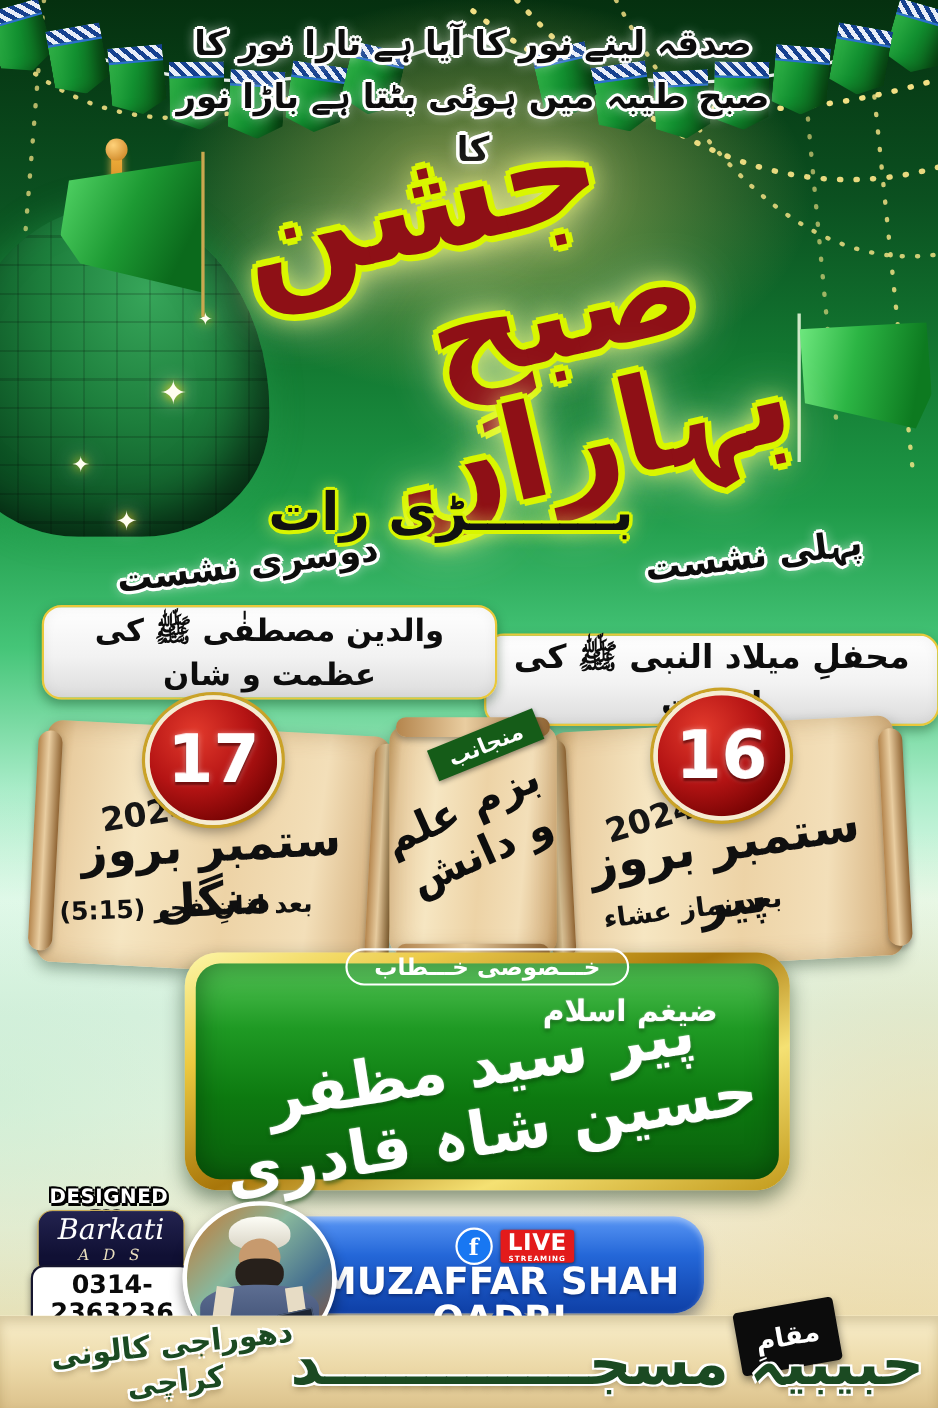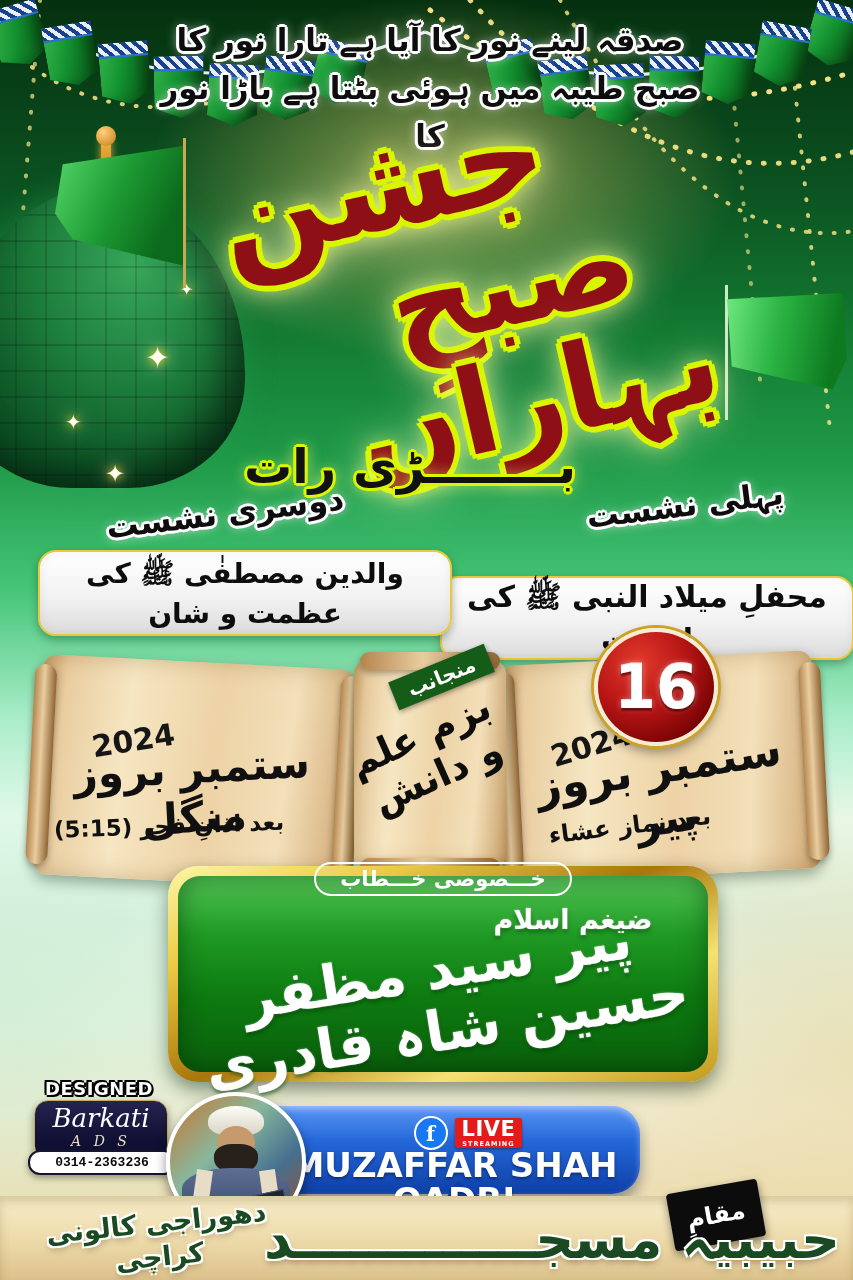--- a/index.html
+++ b/index.html
@@ -201,20 +201,23 @@
   </div>
 
   <div class="abs" style="left:38px;top:662px;width:312px;height:220px;transform:rotate(3deg);">
     <div class="scroll abs" style="left:0;top:0;width:100%;height:100%;"></div>
     <div class="curl" style="left:-8px;top:10px;height:200px;"></div>
     <div class="curl" style="right:-8px;top:6px;height:202px;"></div>
     <div class="abs scroll-year" style="left:52px;top:64px;transform:rotate(-12deg);">2024</div>
     <div class="abs rtl scroll-line" style="left:0;top:82px;width:100%;text-align:center;font-size:42px;transform:rotate(-6deg);">ستمبر بروز منگل</div>
     <div class="abs rtl scroll-line" style="left:6px;top:152px;width:82%;text-align:center;font-size:23px;transform:rotate(-5deg);">بعد اذانِ فجر (5:15)</div>
   </div>
+  <div class="day-circle" style="left:132px;top:632px;">
+    <span class="day-num">17</span>
+  </div>
 
   <div class="abs" style="left:354px;top:660px;width:152px;height:208px;">
     <div class="scroll abs" style="left:0;top:0;width:100%;height:100%;"></div>
     <div class="curl" style="left:6px;top:-8px;height:18px;width:140px;"></div>
     <div class="curl" style="left:6px;bottom:-8px;height:18px;width:140px;"></div>
     <div class="abs rtl" style="left:36px;top:2px;padding:3px 16px;background:#155c18;color:#fff;font-size:20px;font-weight:bold;transform:rotate(-22deg);box-shadow:0 2px 5px rgba(0,0,0,.4);">منجانب</div>
     <div class="abs rtl center" style="left:-10px;top:52px;width:170px;transform:rotate(-24deg);color:#0d0d0d;font-weight:bold;line-height:1.15;">
       <div style="font-size:38px;">بزم علم</div>
       <div style="font-size:38px;">و دانش</div>
     </div>
@@ -228,21 +231,21 @@
       </div>
       <div class="abs rtl white-cal center" style="left:-16px;top:62px;width:560px;font-size:56px;transform:rotate(-9deg);line-height:1.1;">پیر سید مظفر حسین شاہ قادری</div>
     </div>
   </div>
 
   <div class="abs designer-label center" style="left:26px;top:1078px;width:146px;font-size:18px;">DESIGNED BY:</div>
   <div class="abs designer-box" style="left:34px;top:1100px;width:132px;height:58px;">
     <div style="font-family:'DejaVu Serif',serif;font-style:italic;font-size:26px;margin-top:2px;">Barkati</div>
     <div style="font-family:'DejaVu Serif',serif;font-style:italic;font-size:14px;letter-spacing:4px;color:#e9dfbf;">A D S</div>
   </div>
-  <div class="abs phone-pill" style="left:28px;top:1150px;width:144px;font-size:13px;padding:3px 0;font-family:Liberation Mono, monospace;">0314-2363236</div>
+  <div class="abs phone-pill" style="left:28px;top:1150px;width:144px;font-size:23px;padding:3px 0;">0314-2363236</div>
 
   <div class="abs live-banner" style="left:208px;top:1106px;width:432px;height:88px;"></div>
   <div class="abs" style="left:448px;top:1186px;width:26px;height:26px;background:#0e3fa6;transform:rotate(35deg);"></div>
   <div class="abs" style="left:300px;top:1116px;width:336px;display:flex;align-items:center;justify-content:center;gap:7px;">
     <span class="fb-circle">
         <span>f</span>
       </span>
     <span class="live-badge">
       <span class="live-word">LIVE</span>
       <span class="streaming-word">STREAMING</span>

